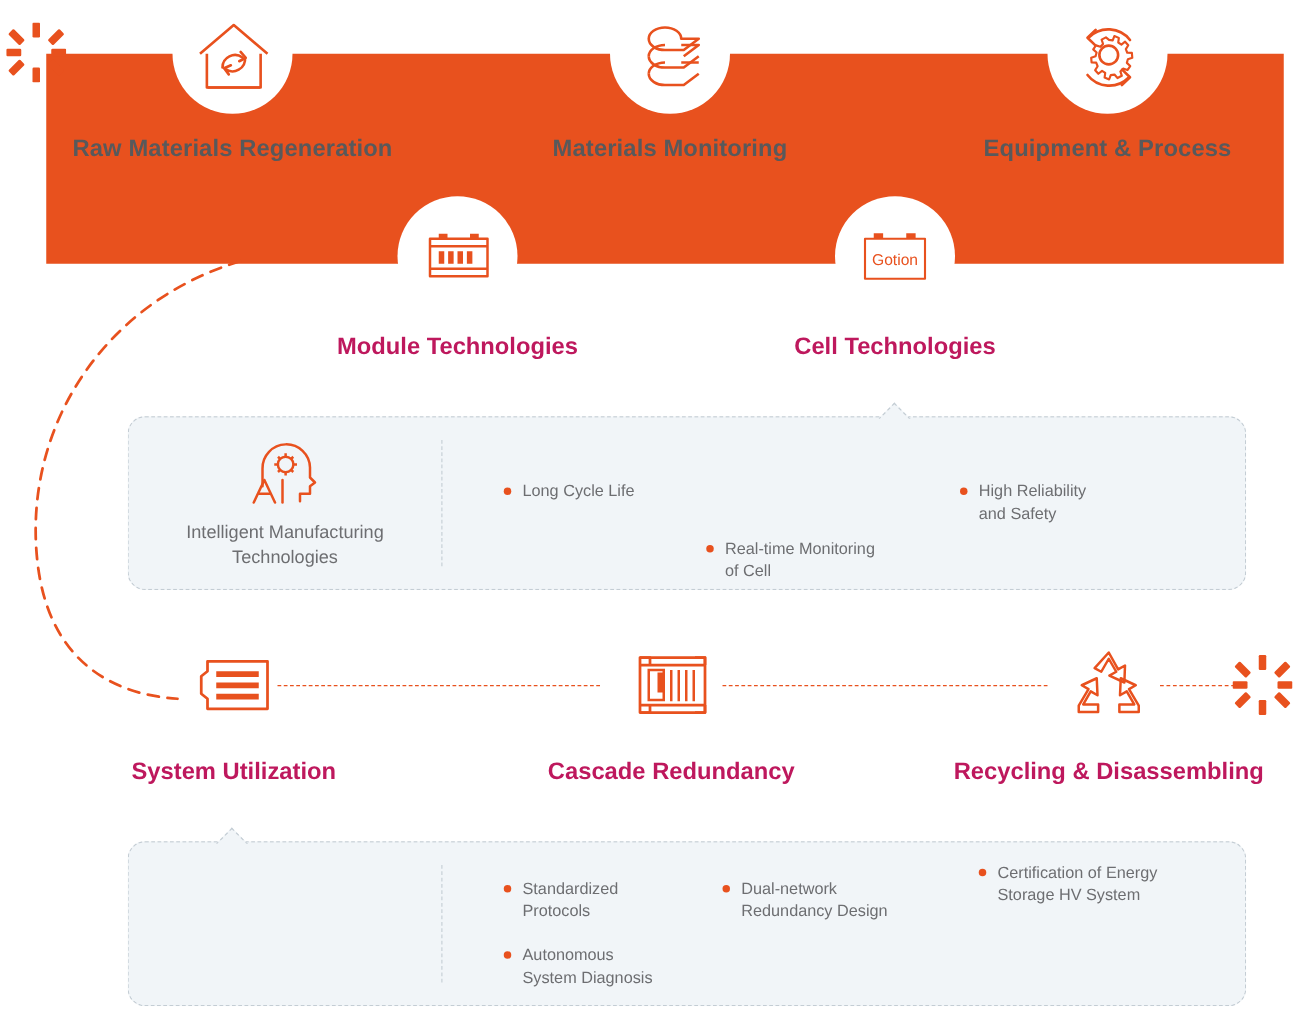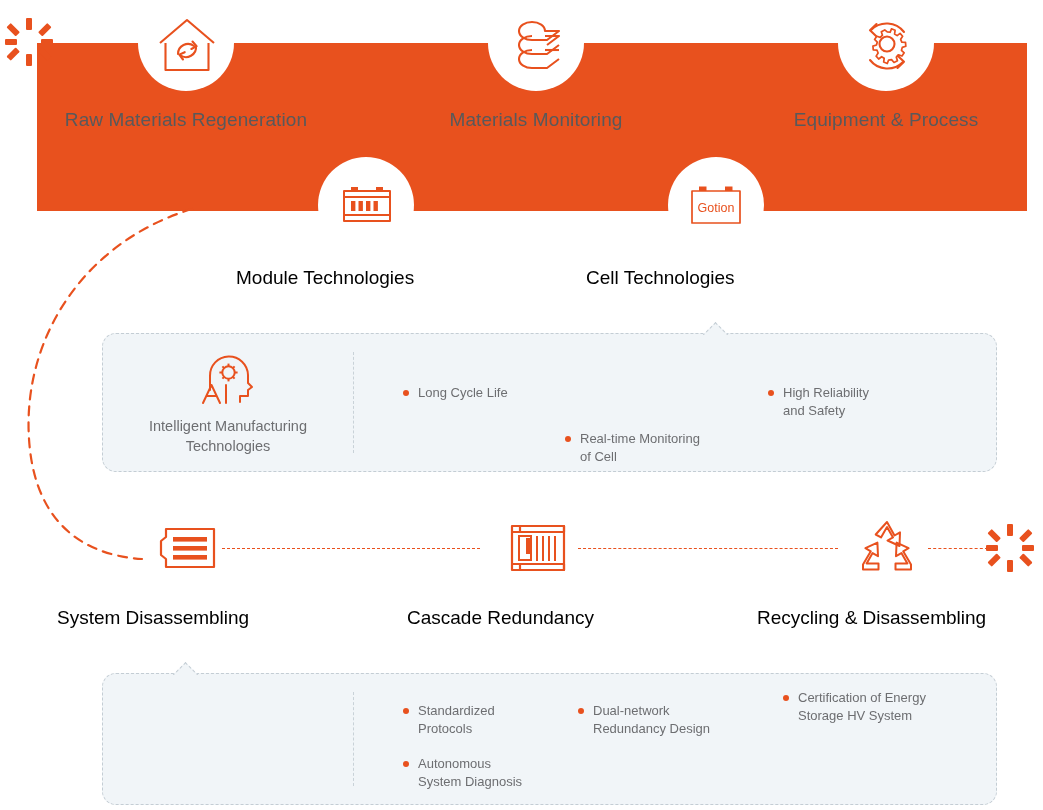--- a/index.html
+++ b/index.html
@@ -32,44 +32,44 @@
   }
   .notch.top  { width: 96px; height: 96px; }
   .notch.bot  { width: 96px; height: 96px; }
 
   .band-label {
     position: absolute;
     z-index: 4;
     width: 260px;
     text-align: center;
     font-size: 19px;
-    font-weight: normal;
+    font-weight: bold;
     line-height: 1.28;
     color: #58595b;
     letter-spacing: .1px;
   }
 
   
   .circ-icon {
     position: absolute;
     z-index: 5;
     display: flex;
     align-items: center;
     justify-content: flex-end;
   }
 
   
   .sec-title {
     position: absolute;
     width: 260px;
-    text-align: left;
+    text-align: center;
     font-size: 19px;
-    font-weight: normal;
+    font-weight: bold;
     line-height: 1.28;
-    color: #000000;
+    color: #be185d;
     z-index: 4;
   }
 
   
   .panel {
     position: absolute;
     background: #f1f5f8;
     border: 1px dashed #c4cdd4;
     border-radius: 14px;
     z-index: 1;
@@ -332,21 +332,21 @@
         <rect x="36" y="21" width="12" height="6" rx="1"></rect>
         <rect x="5.2" y="5.2" width="6" height="13" rx="1" transform="rotate(-45 8.2 11.7)"></rect>
         <rect x="36.8" y="29.6" width="6" height="13" rx="1" transform="rotate(-45 39.8 36.1)"></rect>
         <rect x="36.8" y="5.2" width="6" height="13" rx="1" transform="rotate(45 39.8 11.7)"></rect>
         <rect x="5.2" y="29.6" width="6" height="13" rx="1" transform="rotate(45 8.2 36.1)"></rect>
       </g>
     </svg>
   </div>
 
   <div class="sec-title" style="left:57px; top:606px;">System
-Disassembling</div>
+Utilization</div>
   <div class="sec-title" style="left:407px; top:606px;">Cascade
 Redundancy</div>
   <div class="sec-title" style="left:757px; top:606px;">Recycling &amp;
 Disassembling</div>
 
   <div class="panel" style="left:102px; top:673px; width:895px; height:132px;">
     <div class="vdiv" style="left:250px;"></div>
 
 
     <div class="bullets" style="left:300px; top:28px; width:150px;">

